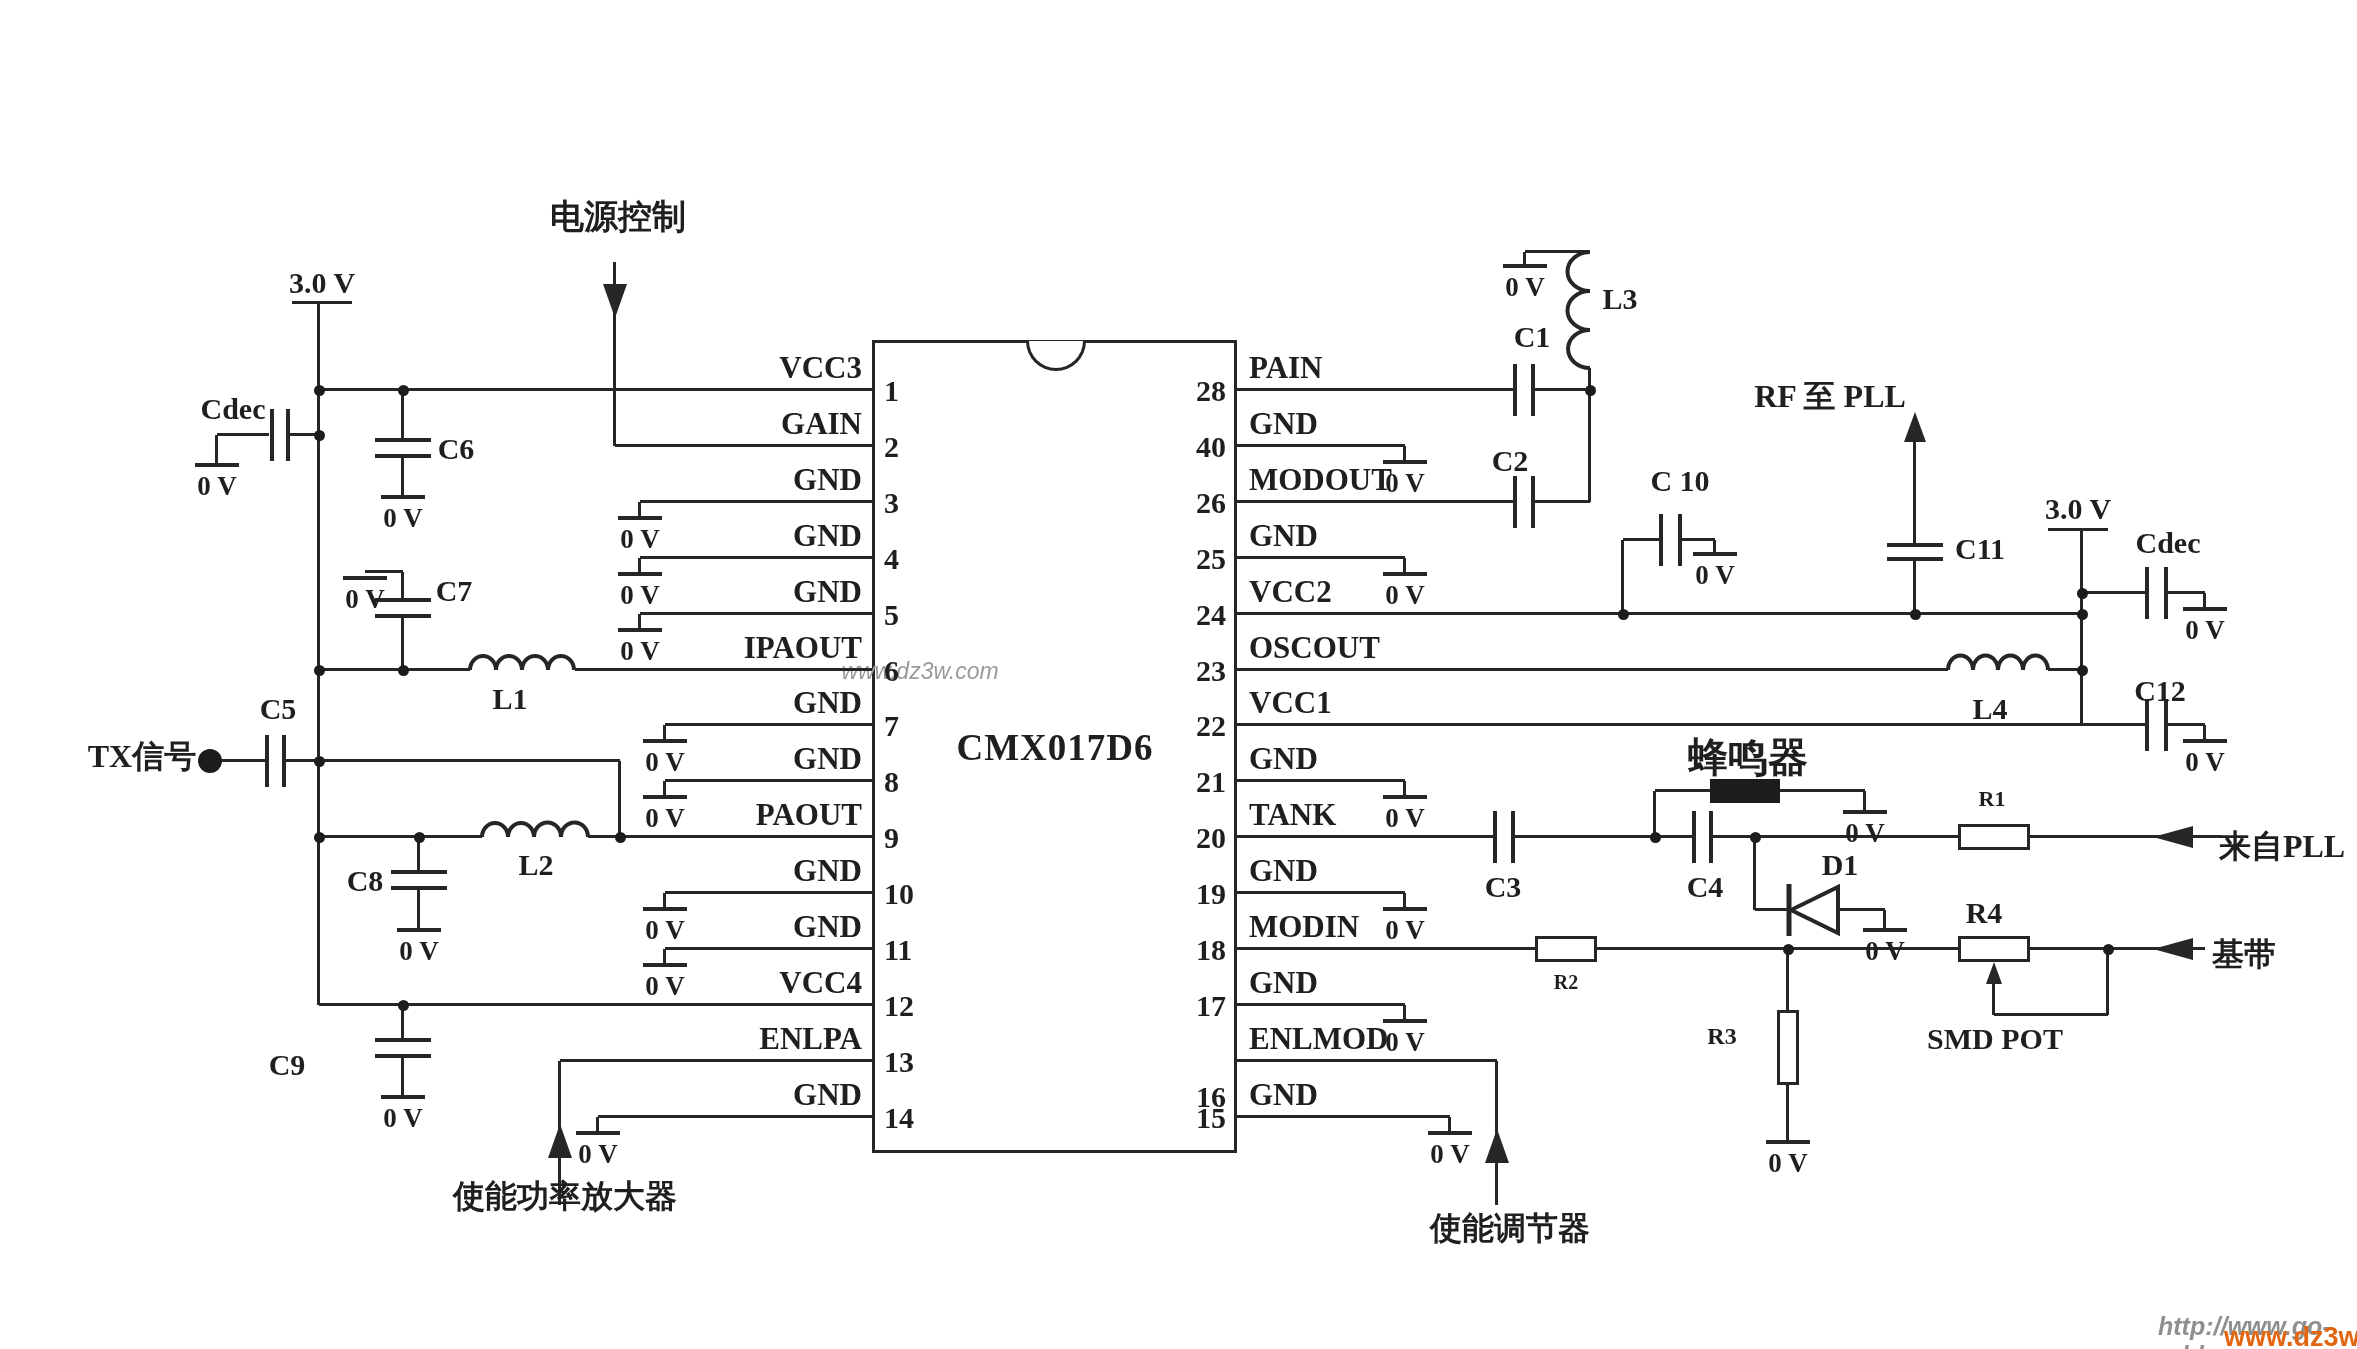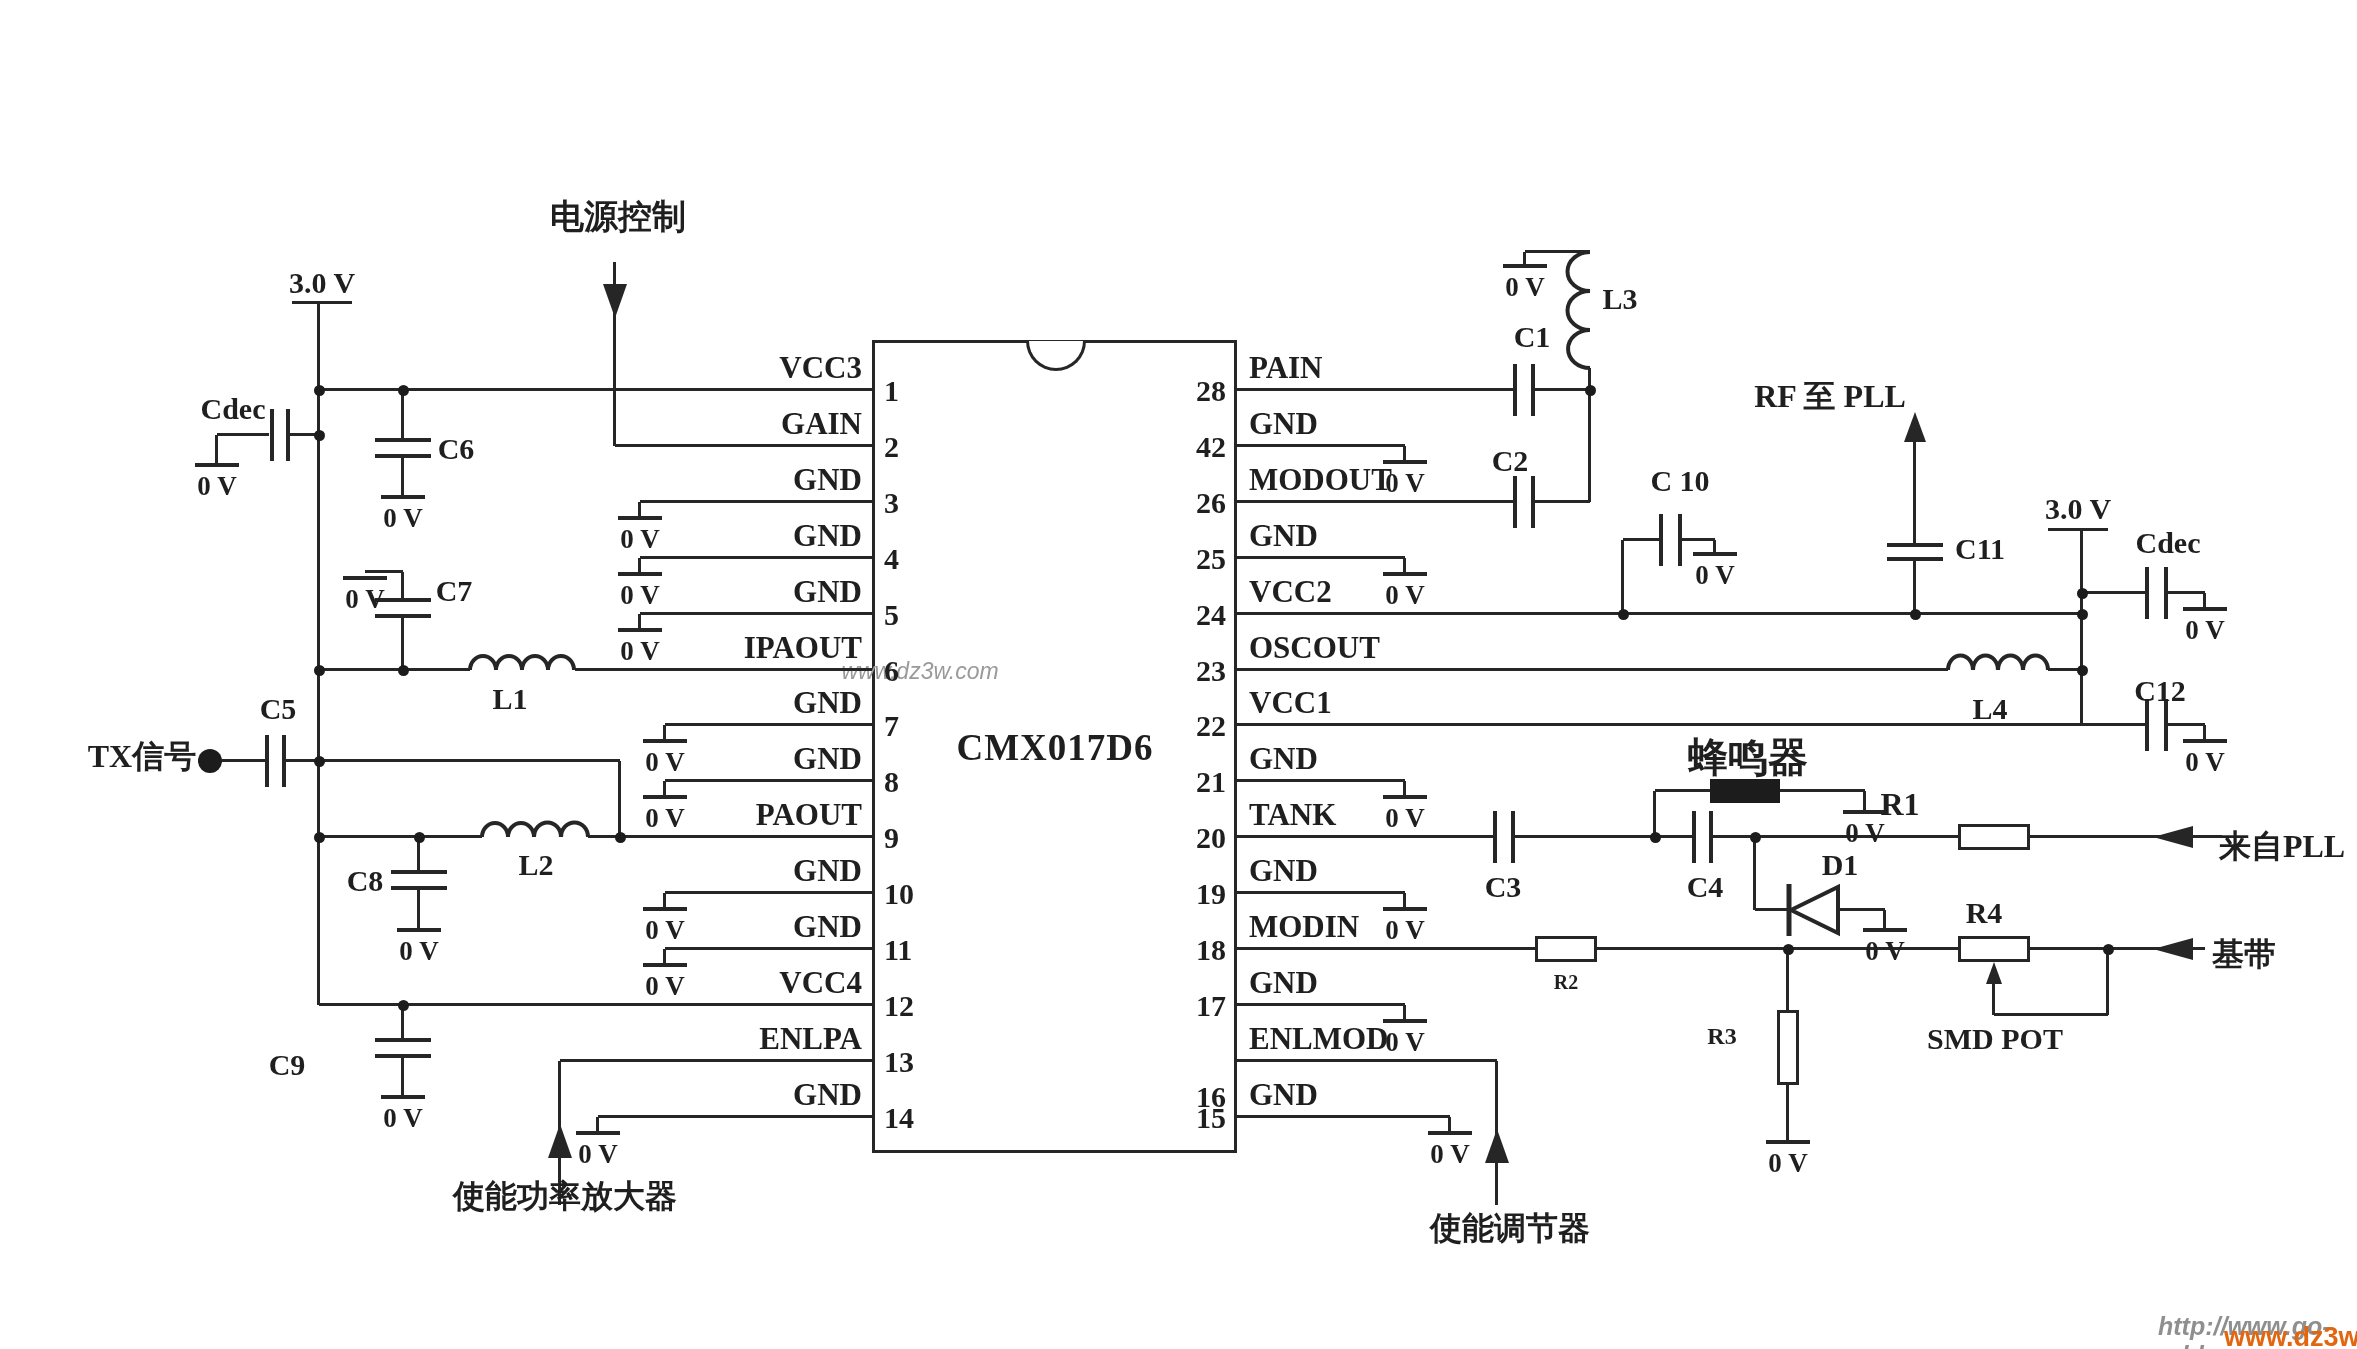--- a/index.html
+++ b/index.html
@@ -295,38 +295,38 @@
     <div class="txt" style="left: 1510px; top: 446px; font-size: 30px;">C2</div>
     <div class="txt" style="left: 1620px; top: 284px; font-size: 30px;">L3</div>
     <div class="txt" style="left: 1503px; top: 872px; font-size: 30px;">C3</div>
     <div class="txt" style="left: 1705px; top: 872px; font-size: 30px;">C4</div>
     <div class="txt" style="left: 1680px; top: 466px; font-size: 30px;">C 10</div>
     <div class="txt" style="left: 1980px; top: 534px; font-size: 30px;">C11</div>
     <div class="txt" style="left: 1830px; top: 380px; font-size: 32px;">RF 至 PLL</div>
     <div class="txt" style="left: 2168px; top: 528px; font-size: 30px;">Cdec</div>
     <div class="txt" style="left: 2160px; top: 676px; font-size: 30px;">C12</div>
     <div class="txt" style="left: 1990px; top: 694px; font-size: 30px;">L4</div>
-    <div class="txt" style="left: 1900px; top: 788px; font-size: 32px;">R1</div>
+    <div class="txt" style="left: 1992px; top: 788px; font-size: 22px;">R1</div>
     <div class="txt" style="left: 1566px; top: 972px; font-size: 20px;">R2</div>
     <div class="txt" style="left: 1722px; top: 1024px; font-size: 24px;">R3</div>
     <div class="txt" style="left: 1984px; top: 898px; font-size: 30px;">R4</div>
     <div class="txt" style="left: 1995px; top: 1024px; font-size: 30px;">SMD POT</div>
     <div class="txt" style="left: 1748px; top: 738px; font-size: 40px;">蜂鸣器</div>
     <div class="txt" style="left: 1840px; top: 850px; font-size: 30px;">D1</div>
     <div class="txt" style="left: 2282px; top: 830px; font-size: 32px;">来自PLL</div>
     <div class="txt" style="left: 2244px; top: 938px; font-size: 32px;">基带</div>
     <div class="txt" style="left: 565px; top: 1180px; font-size: 32px;">使能功率放大器</div>
     <div class="txt" style="left: 1510px; top: 1212px; font-size: 32px;">使能调节器</div>
     <div class="pin-num" style="left: 884px; top: 376px;">1</div>
     <div class="pin-lab" style="left: 600px; top: 352px; width: 262px; text-align: right;">VCC3</div>
     <div class="pin-num" style="left: 1140px; top: 376px; width: 86px; text-align: right;">28</div>
     <div class="pin-lab" style="left: 1249px; top: 352px;">PAIN</div>
     <div class="pin-num" style="left: 884px; top: 432px;">2</div>
     <div class="pin-lab" style="left: 600px; top: 408px; width: 262px; text-align: right;">GAIN</div>
-    <div class="pin-num" style="left: 1140px; top: 432px; width: 86px; text-align: right;">42</div>
+    <div class="pin-num" style="left: 1140px; top: 432px; width: 86px; text-align: right;">40</div>
     <div class="pin-lab" style="left: 1249px; top: 408px;">GND</div>
     <div class="pin-num" style="left: 884px; top: 488px;">3</div>
     <div class="pin-lab" style="left: 600px; top: 464px; width: 262px; text-align: right;">GND</div>
     <div class="pin-num" style="left: 1140px; top: 488px; width: 86px; text-align: right;">26</div>
     <div class="pin-lab" style="left: 1249px; top: 464px;">MODOUT</div>
     <div class="pin-num" style="left: 884px; top: 544px;">4</div>
     <div class="pin-lab" style="left: 600px; top: 520px; width: 262px; text-align: right;">GND</div>
     <div class="pin-num" style="left: 1140px; top: 544px; width: 86px; text-align: right;">25</div>
     <div class="pin-lab" style="left: 1249px; top: 520px;">GND</div>
     <div class="pin-num" style="left: 884px; top: 600px;">5</div>

